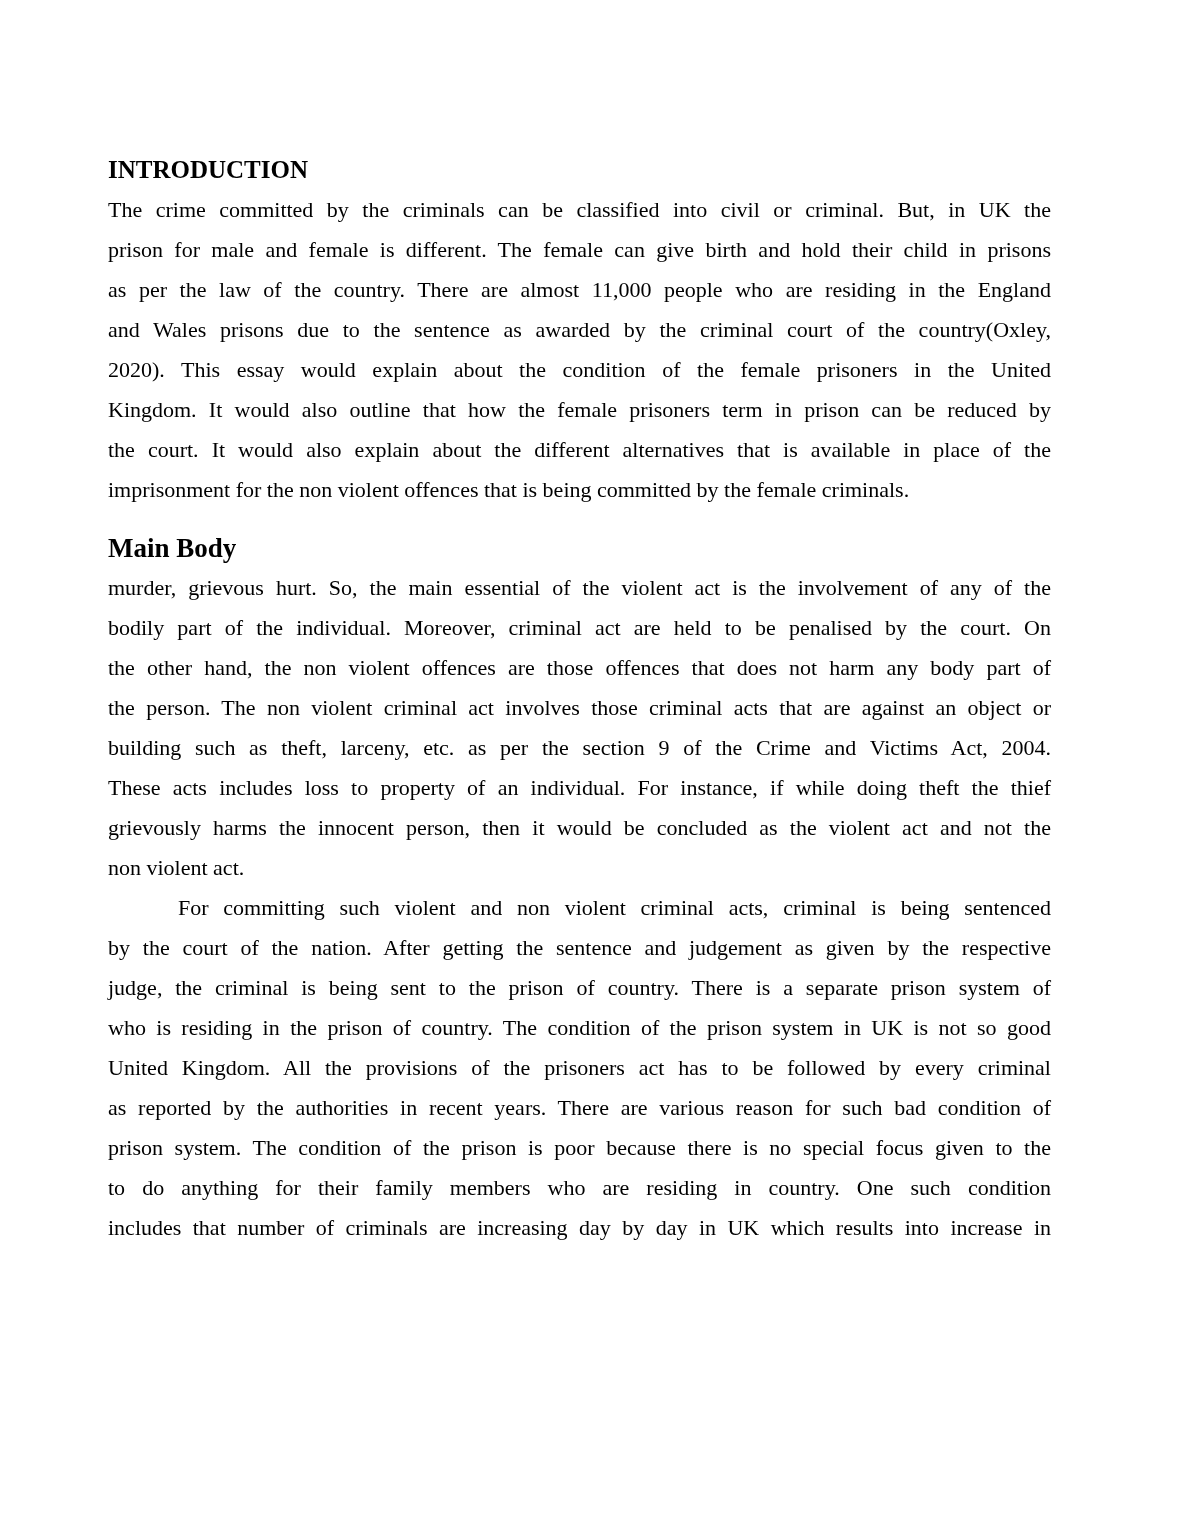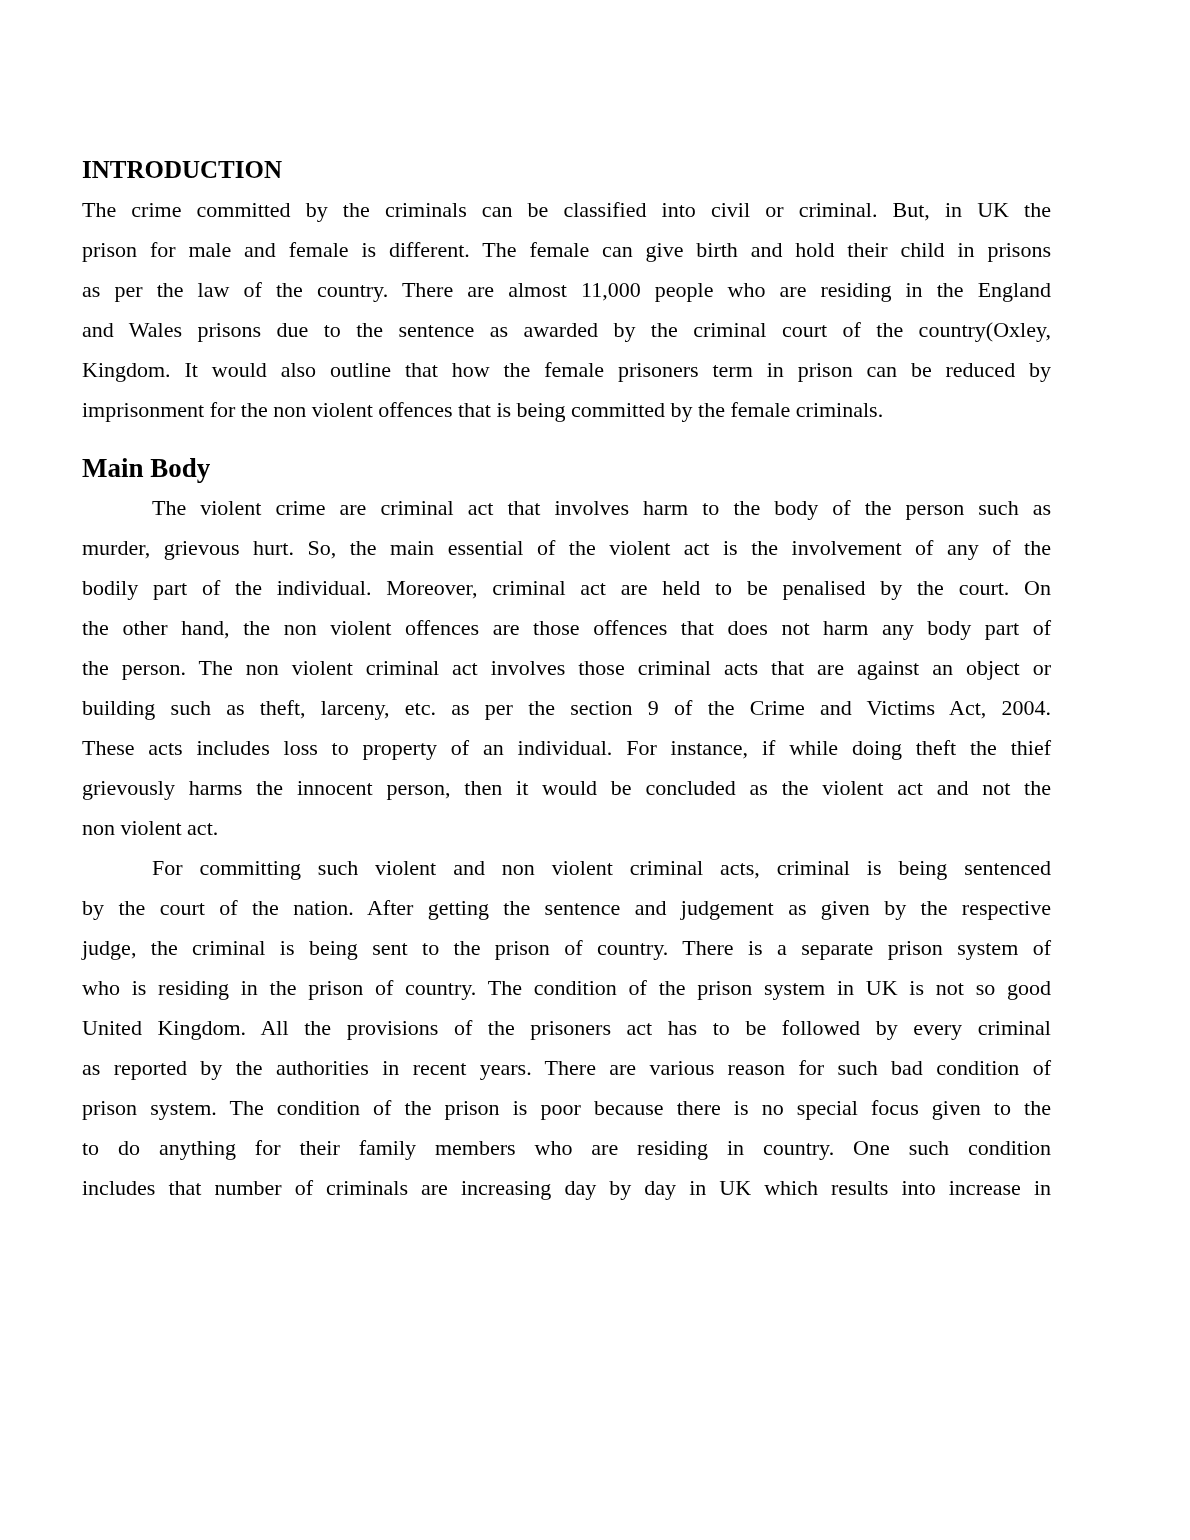--- a/index.html
+++ b/index.html
@@ -11,21 +11,21 @@
     width: 1190px;
     height: 1540px;
     font-family: "Liberation Serif", "DejaVu Serif", serif;
     color: #000000;
     overflow: hidden;
   }
   .page {
     box-sizing: border-box;
     width: 1190px;
     height: 1540px;
-    padding: 150px 139px 0 82px;
+    padding: 150px 139px 0 108px;
     background: #ffffff;
   }
   .heading-1 {
     font-size: 25px;
     line-height: 40px;
     font-weight: bold;
     margin: 0;
   }
   .heading-2 {
     font-size: 27px;
@@ -55,28 +55,29 @@
 
 <div class="page">
 
   <h1 class="heading-1">INTRODUCTION</h1>
 
   <div class="para">
     <div class="ln">The crime committed by the criminals can be classified into civil or criminal. But, in UK the</div>
     <div class="ln">prison for male and female is different. The female can give birth and hold their child in prisons</div>
     <div class="ln">as per the law of the country. There are almost 11,000 people who are residing in the England</div>
     <div class="ln">and Wales prisons due to the sentence as awarded by the criminal court of the country(Oxley,</div>
+    <div class="ln">2020). This essay would explain about the condition of the female prisoners in the United</div>
     <div class="ln">Kingdom. It would also outline that how the female prisoners term in prison can be reduced by</div>
+    <div class="ln">the court. It would also explain about the different alternatives that is available in place of the</div>
     <div class="ln last">imprisonment for the non violent offences that is being committed by the female criminals.</div>
   </div>
 
   <h2 class="heading-2">Main Body</h2>
 
   <div class="para">
-    <div class="ln first">The violent crime are criminal act that involves harm to the body of the person such as</div>
     <div class="ln">murder, grievous hurt. So, the main essential of the violent act is the involvement of any of the</div>
     <div class="ln">bodily part of the individual. Moreover,  criminal act are held to be penalised by the court. On</div>
     <div class="ln">the other hand, the non violent offences are those offences that does not harm any body part of</div>
     <div class="ln">the person. The non violent criminal act involves those criminal acts that are against an object or</div>
     <div class="ln">building such as theft, larceny, etc. as per the section 9 of the Crime and Victims Act, 2004.</div>
     <div class="ln">These acts includes  loss to property of an individual. For instance, if while doing theft the thief</div>
     <div class="ln">grievously harms the innocent person, then it would be concluded as the violent act and not the</div>
     <div class="ln last">non violent act.</div>
   </div>
 

